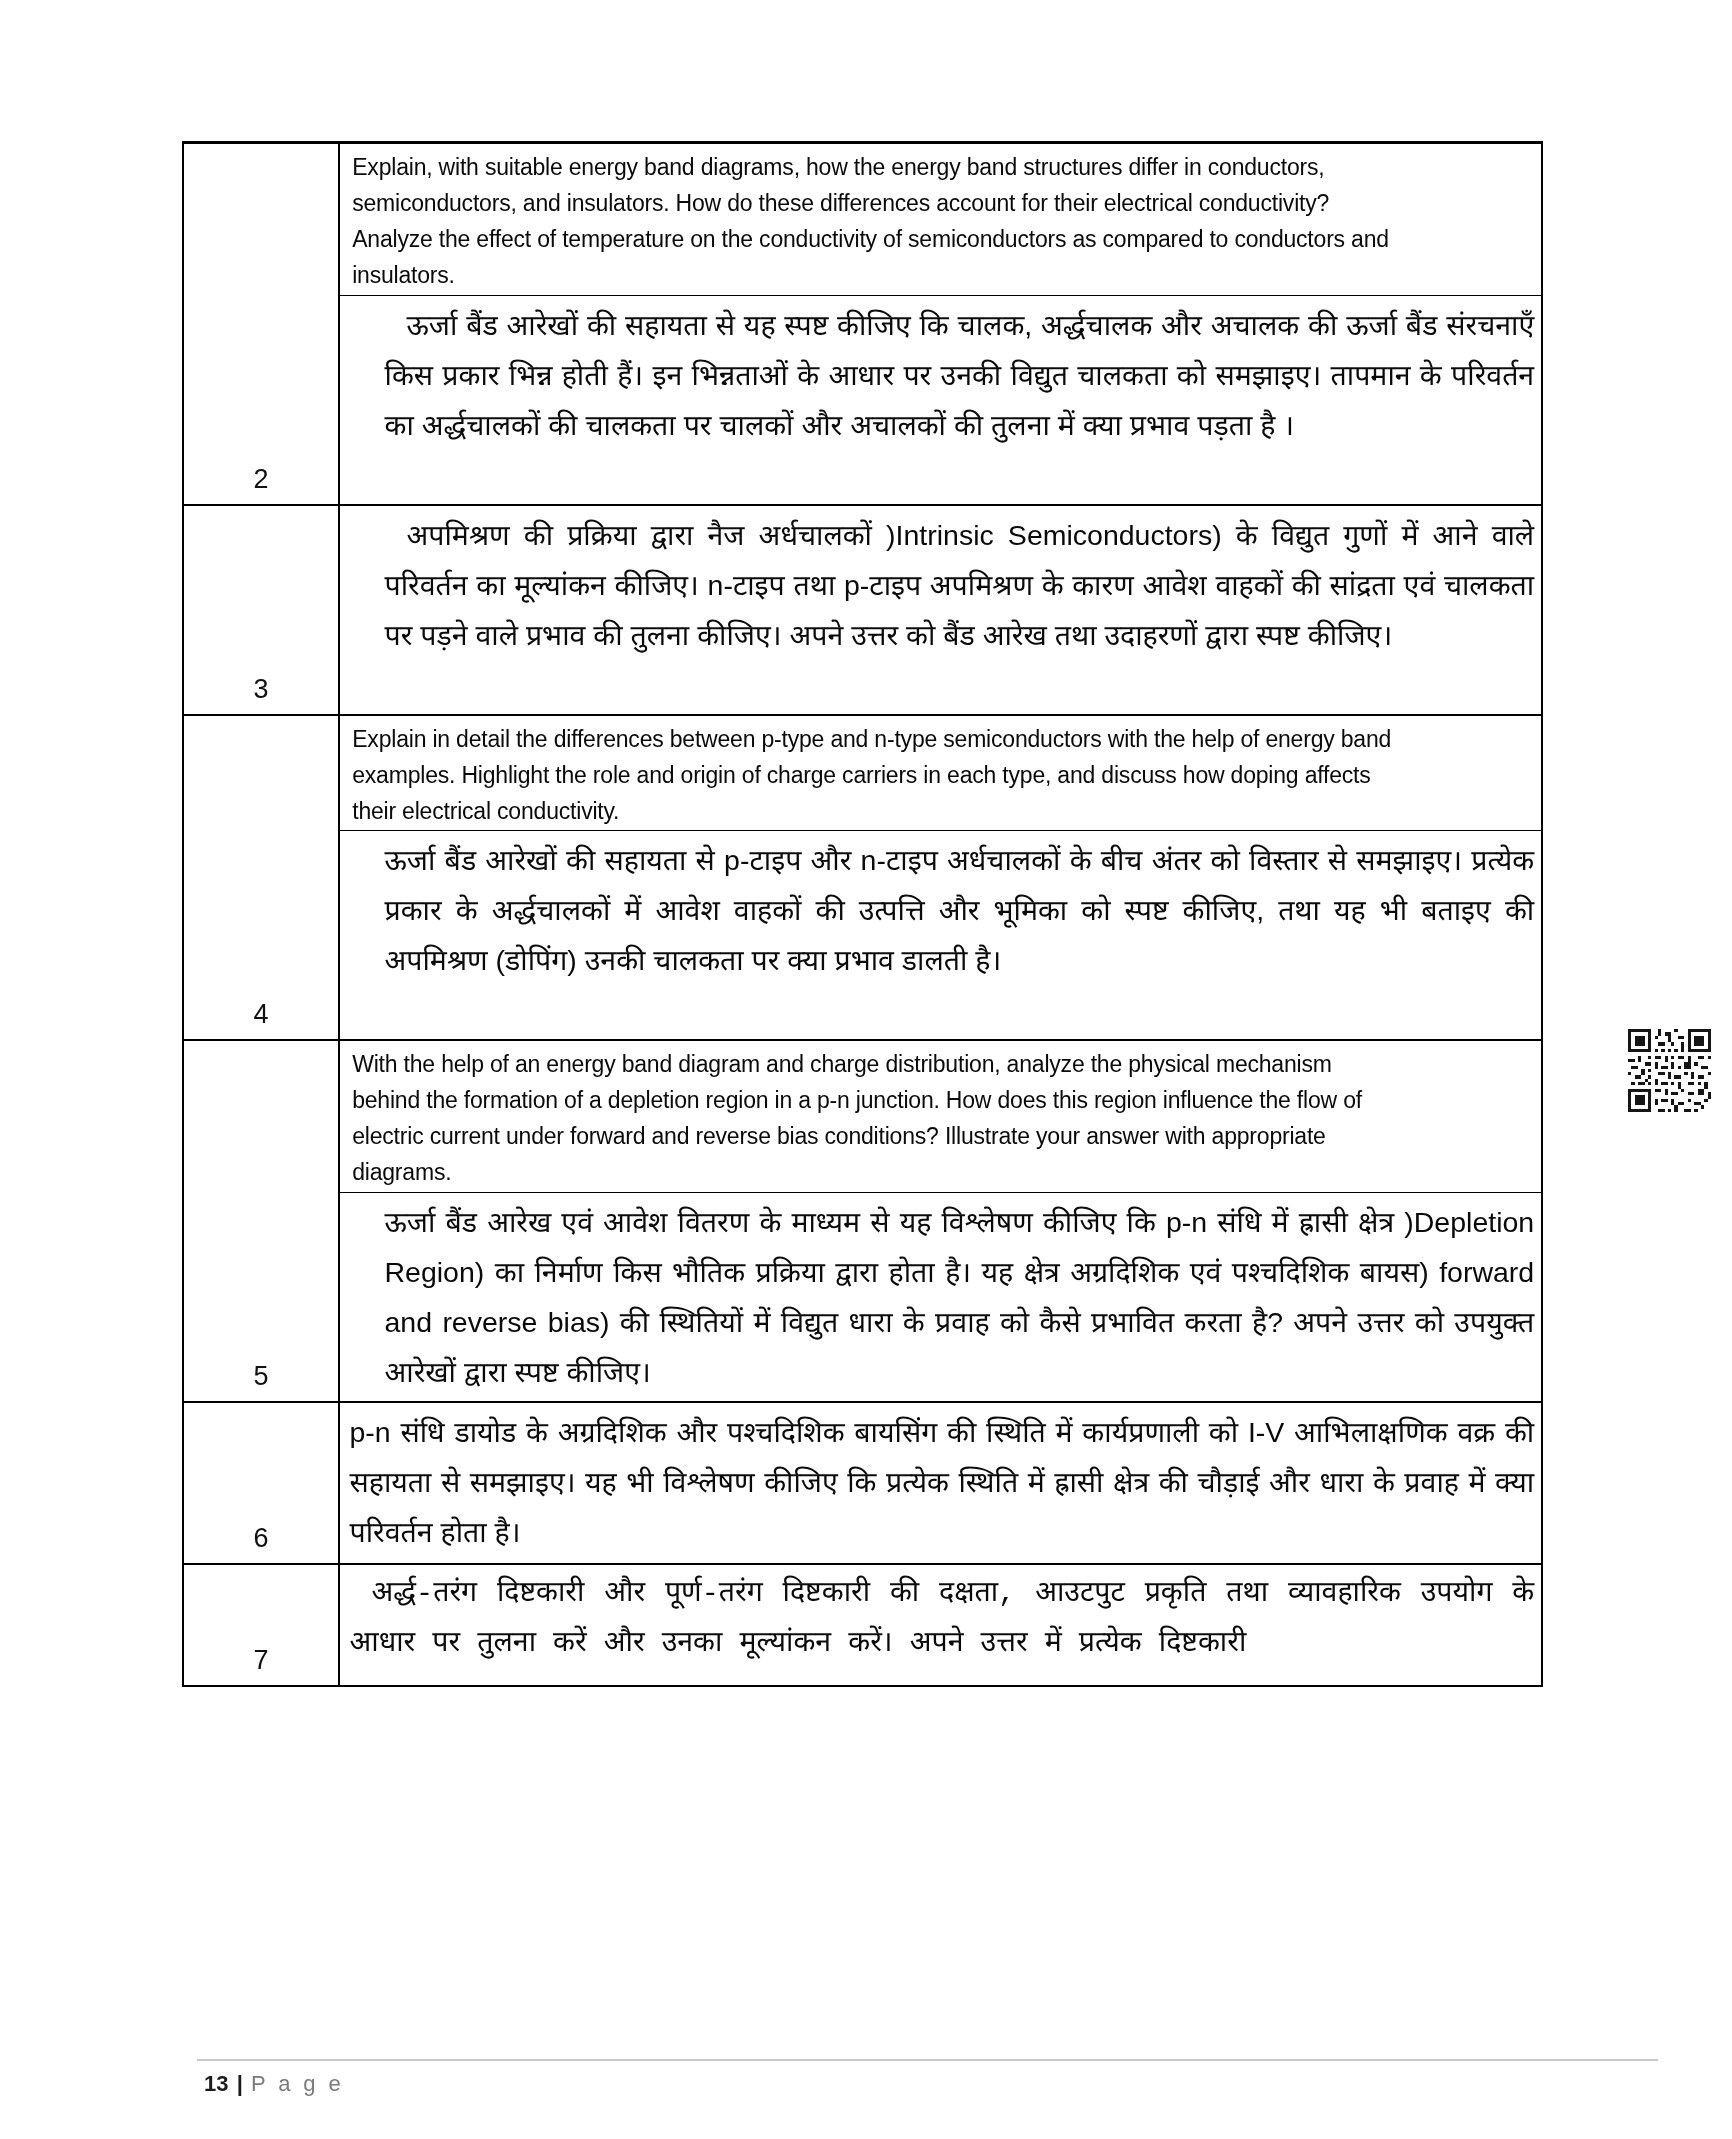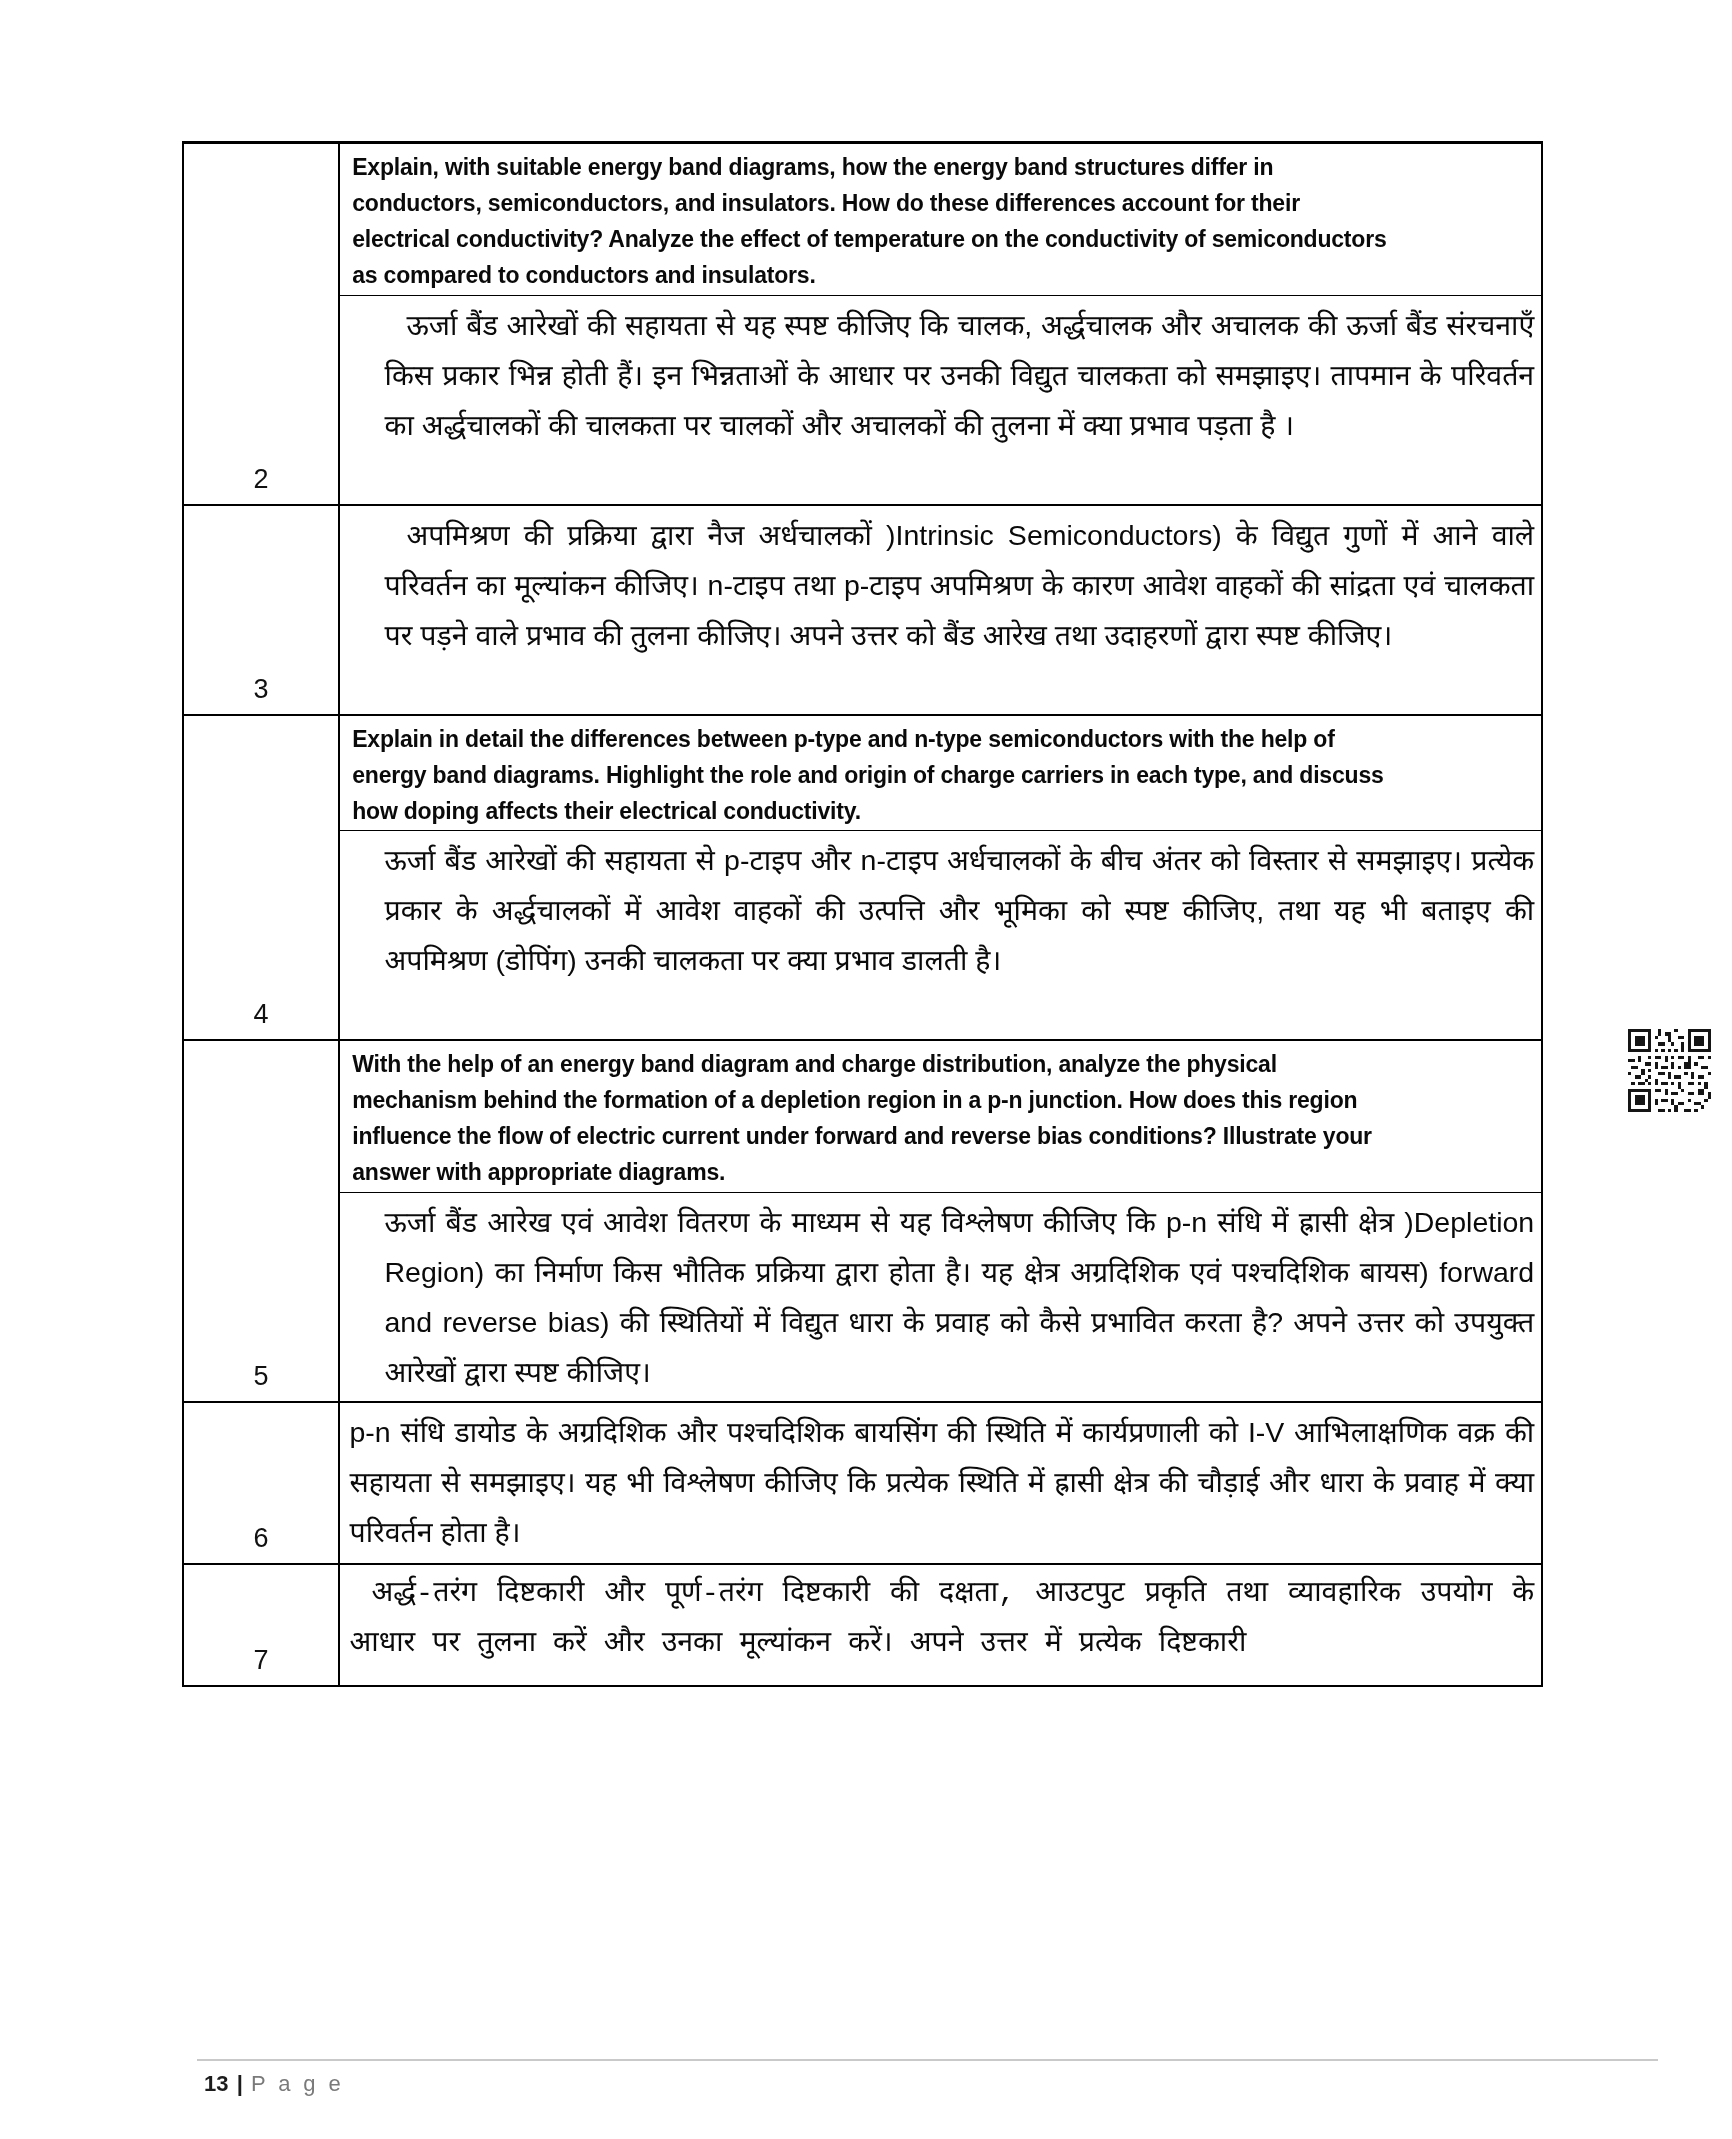--- a/index.html
+++ b/index.html
@@ -18,21 +18,21 @@
   .qrow + .qrow{border-top:2px solid #000;}
   .num{
     flex:0 0 154px;width:154px;border-right:2px solid #000;box-sizing:content-box;
     display:flex;align-items:flex-end;justify-content:center;
     padding-bottom:11px;font-size:27px;line-height:1;color:#111;
   }
   .qtext{flex:1 1 auto;min-width:0;}
   .en{
     border-bottom:1.4px solid #000;box-sizing:border-box;overflow:hidden;
     font-size:23px;line-height:36px;letter-spacing:-0.2px;
-    padding:5.4px 149px 4.1px 12.2px;text-align:left;color:#0a0a0a;font-weight:bold;
+    padding:5.4px 149px 4.1px 12.2px;text-align:left;color:#0a0a0a;
   }
   .hi{
     box-sizing:border-box;overflow:hidden;
     font-size:28.5px;line-height:50px;
     padding:4.1px 6.8px 4.1px 9.5px;text-align:justify;color:#0a0a0a;
   }
   .hi.indent{text-indent:22px;}
   .h-en4{height:152px;} .h-en3{height:115px;}
   .h-hi4{height:208px;margin-left:35px;} .h-hi3{height:160px;} .h-hi2{height:120px;font-family:Liberation Mono, monospace;}
 
@@ -64,21 +64,21 @@
     <section class="qrow">
       <div class="num">3</div>
       <div class="qtext">
         <div class="hi h-hi4 indent">अपमिश्रण की प्रक्रिया द्वारा नैज अर्धचालकों )Intrinsic Semiconductors) के विद्युत गुणों में आने वाले परिवर्तन का मूल्यांकन कीजिए। n-टाइप तथा p-टाइप अपमिश्रण के कारण आवेश वाहकों की सांद्रता एवं चालकता पर पड़ने वाले प्रभाव की तुलना कीजिए। अपने उत्तर को बैंड आरेख तथा उदाहरणों द्वारा स्पष्ट कीजिए।</div>
       </div>
     </section>
 
     <section class="qrow">
       <div class="num">4</div>
       <div class="qtext">
-        <div class="en h-en3">Explain in detail the differences between p-type and n-type semiconductors with the help of energy band diagrams. Highlight the role and origin of charge carriers in each type, and discuss how doping affects their electrical conductivity.</div>
+        <div class="en h-en3">Explain in detail the differences between p-type and n-type semiconductors with the help of energy band examples. Highlight the role and origin of charge carriers in each type, and discuss how doping affects their electrical conductivity.</div>
         <div class="hi h-hi4">ऊर्जा बैंड आरेखों की सहायता से p-टाइप और n-टाइप अर्धचालकों के बीच अंतर को विस्तार से समझाइए। प्रत्येक प्रकार के अर्द्धचालकों में आवेश वाहकों की उत्पत्ति और भूमिका को स्पष्ट कीजिए, तथा यह भी बताइए की अपमिश्रण (डोपिंग) उनकी  चालकता पर क्या प्रभाव डालती है।</div>
       </div>
     </section>
 
     <section class="qrow">
       <div class="num">5</div>
       <div class="qtext">
         <div class="en h-en4">With the help of an energy band diagram and charge distribution, analyze the physical mechanism behind the formation of a depletion region in a p-n junction. How does this region influence the flow of electric current under forward and reverse bias conditions? Illustrate your answer with appropriate diagrams.</div>
         <div class="hi h-hi4">ऊर्जा बैंड आरेख एवं आवेश वितरण के माध्यम से यह विश्लेषण कीजिए कि p-n संधि में ह्रासी क्षेत्र )Depletion Region) का निर्माण किस भौतिक प्रक्रिया द्वारा होता है। यह क्षेत्र अग्रदिशिक एवं पश्चदिशिक बायस) forward and reverse bias) की स्थितियों में विद्युत धारा के प्रवाह को कैसे प्रभावित करता है? अपने उत्तर को उपयुक्त आरेखों द्वारा स्पष्ट कीजिए।</div>
       </div>

